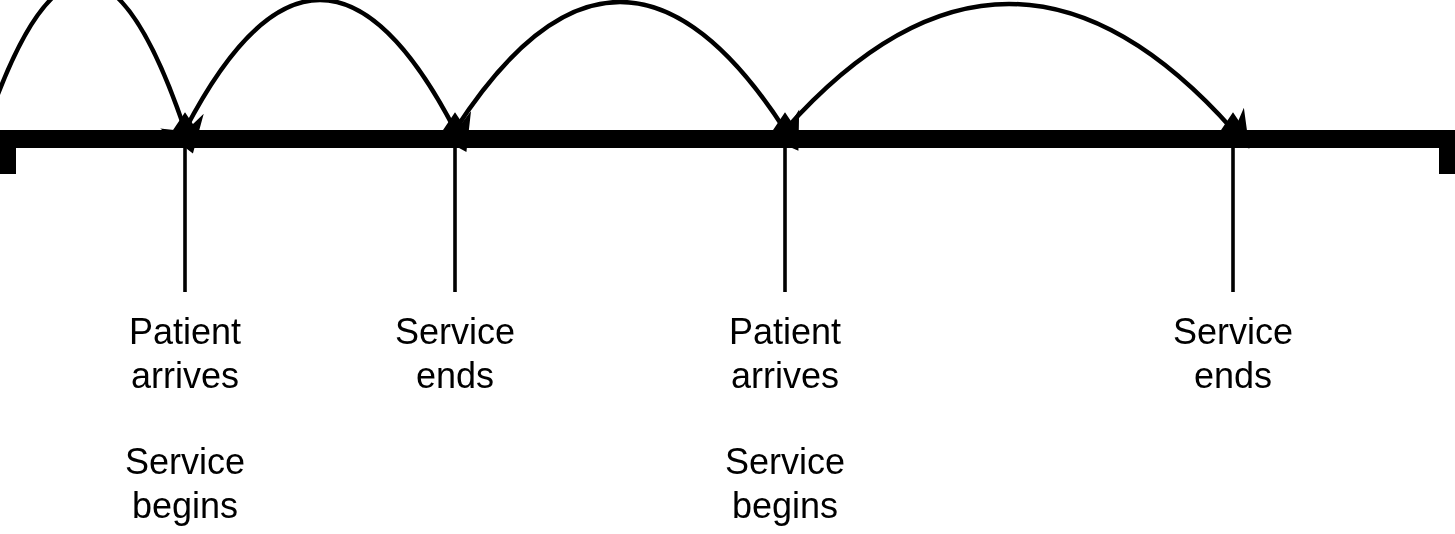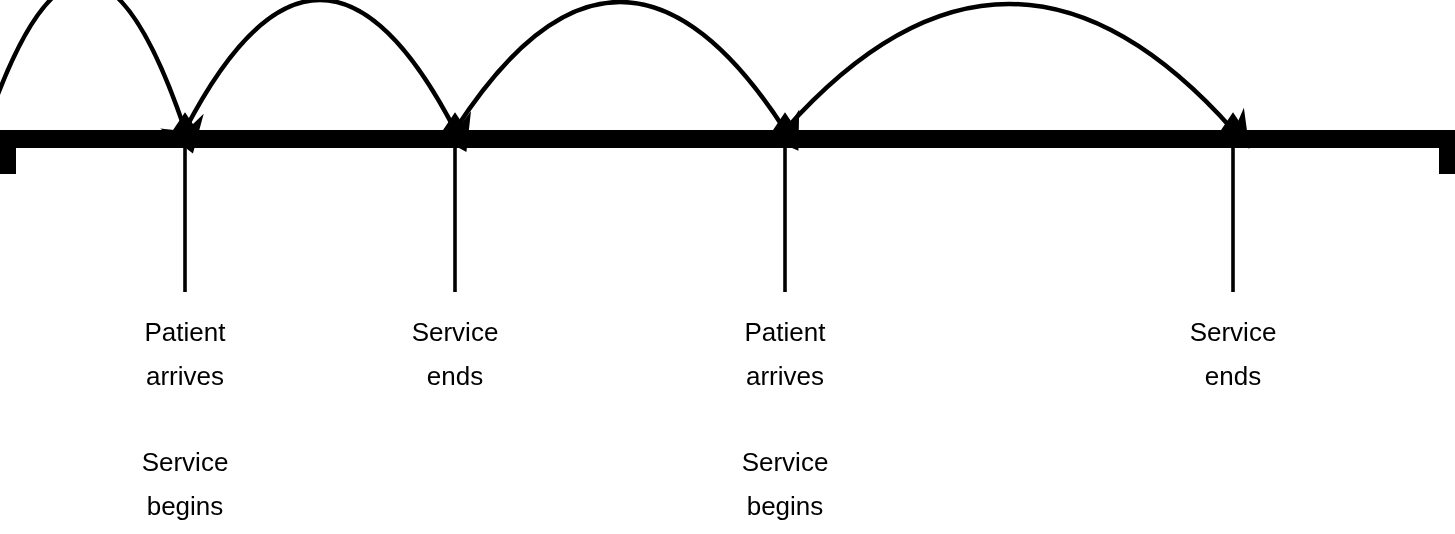--- a/index.html
+++ b/index.html
@@ -24,21 +24,21 @@
     left: 0;
     width: 1455px;
     height: 534px;
     display: block;
   }
   .event-label-group {
     position: absolute;
     text-align: center;
     color: #000000;
     font-family: "Liberation Sans", sans-serif;
-    font-size: 26px;
+    font-size: 36px;
     line-height: 44px;
     white-space: nowrap;
     user-select: none;
   }
   .label-block {
     display: block;
   }
   .label-block.secondary {
     margin-top: 42px;
   }

